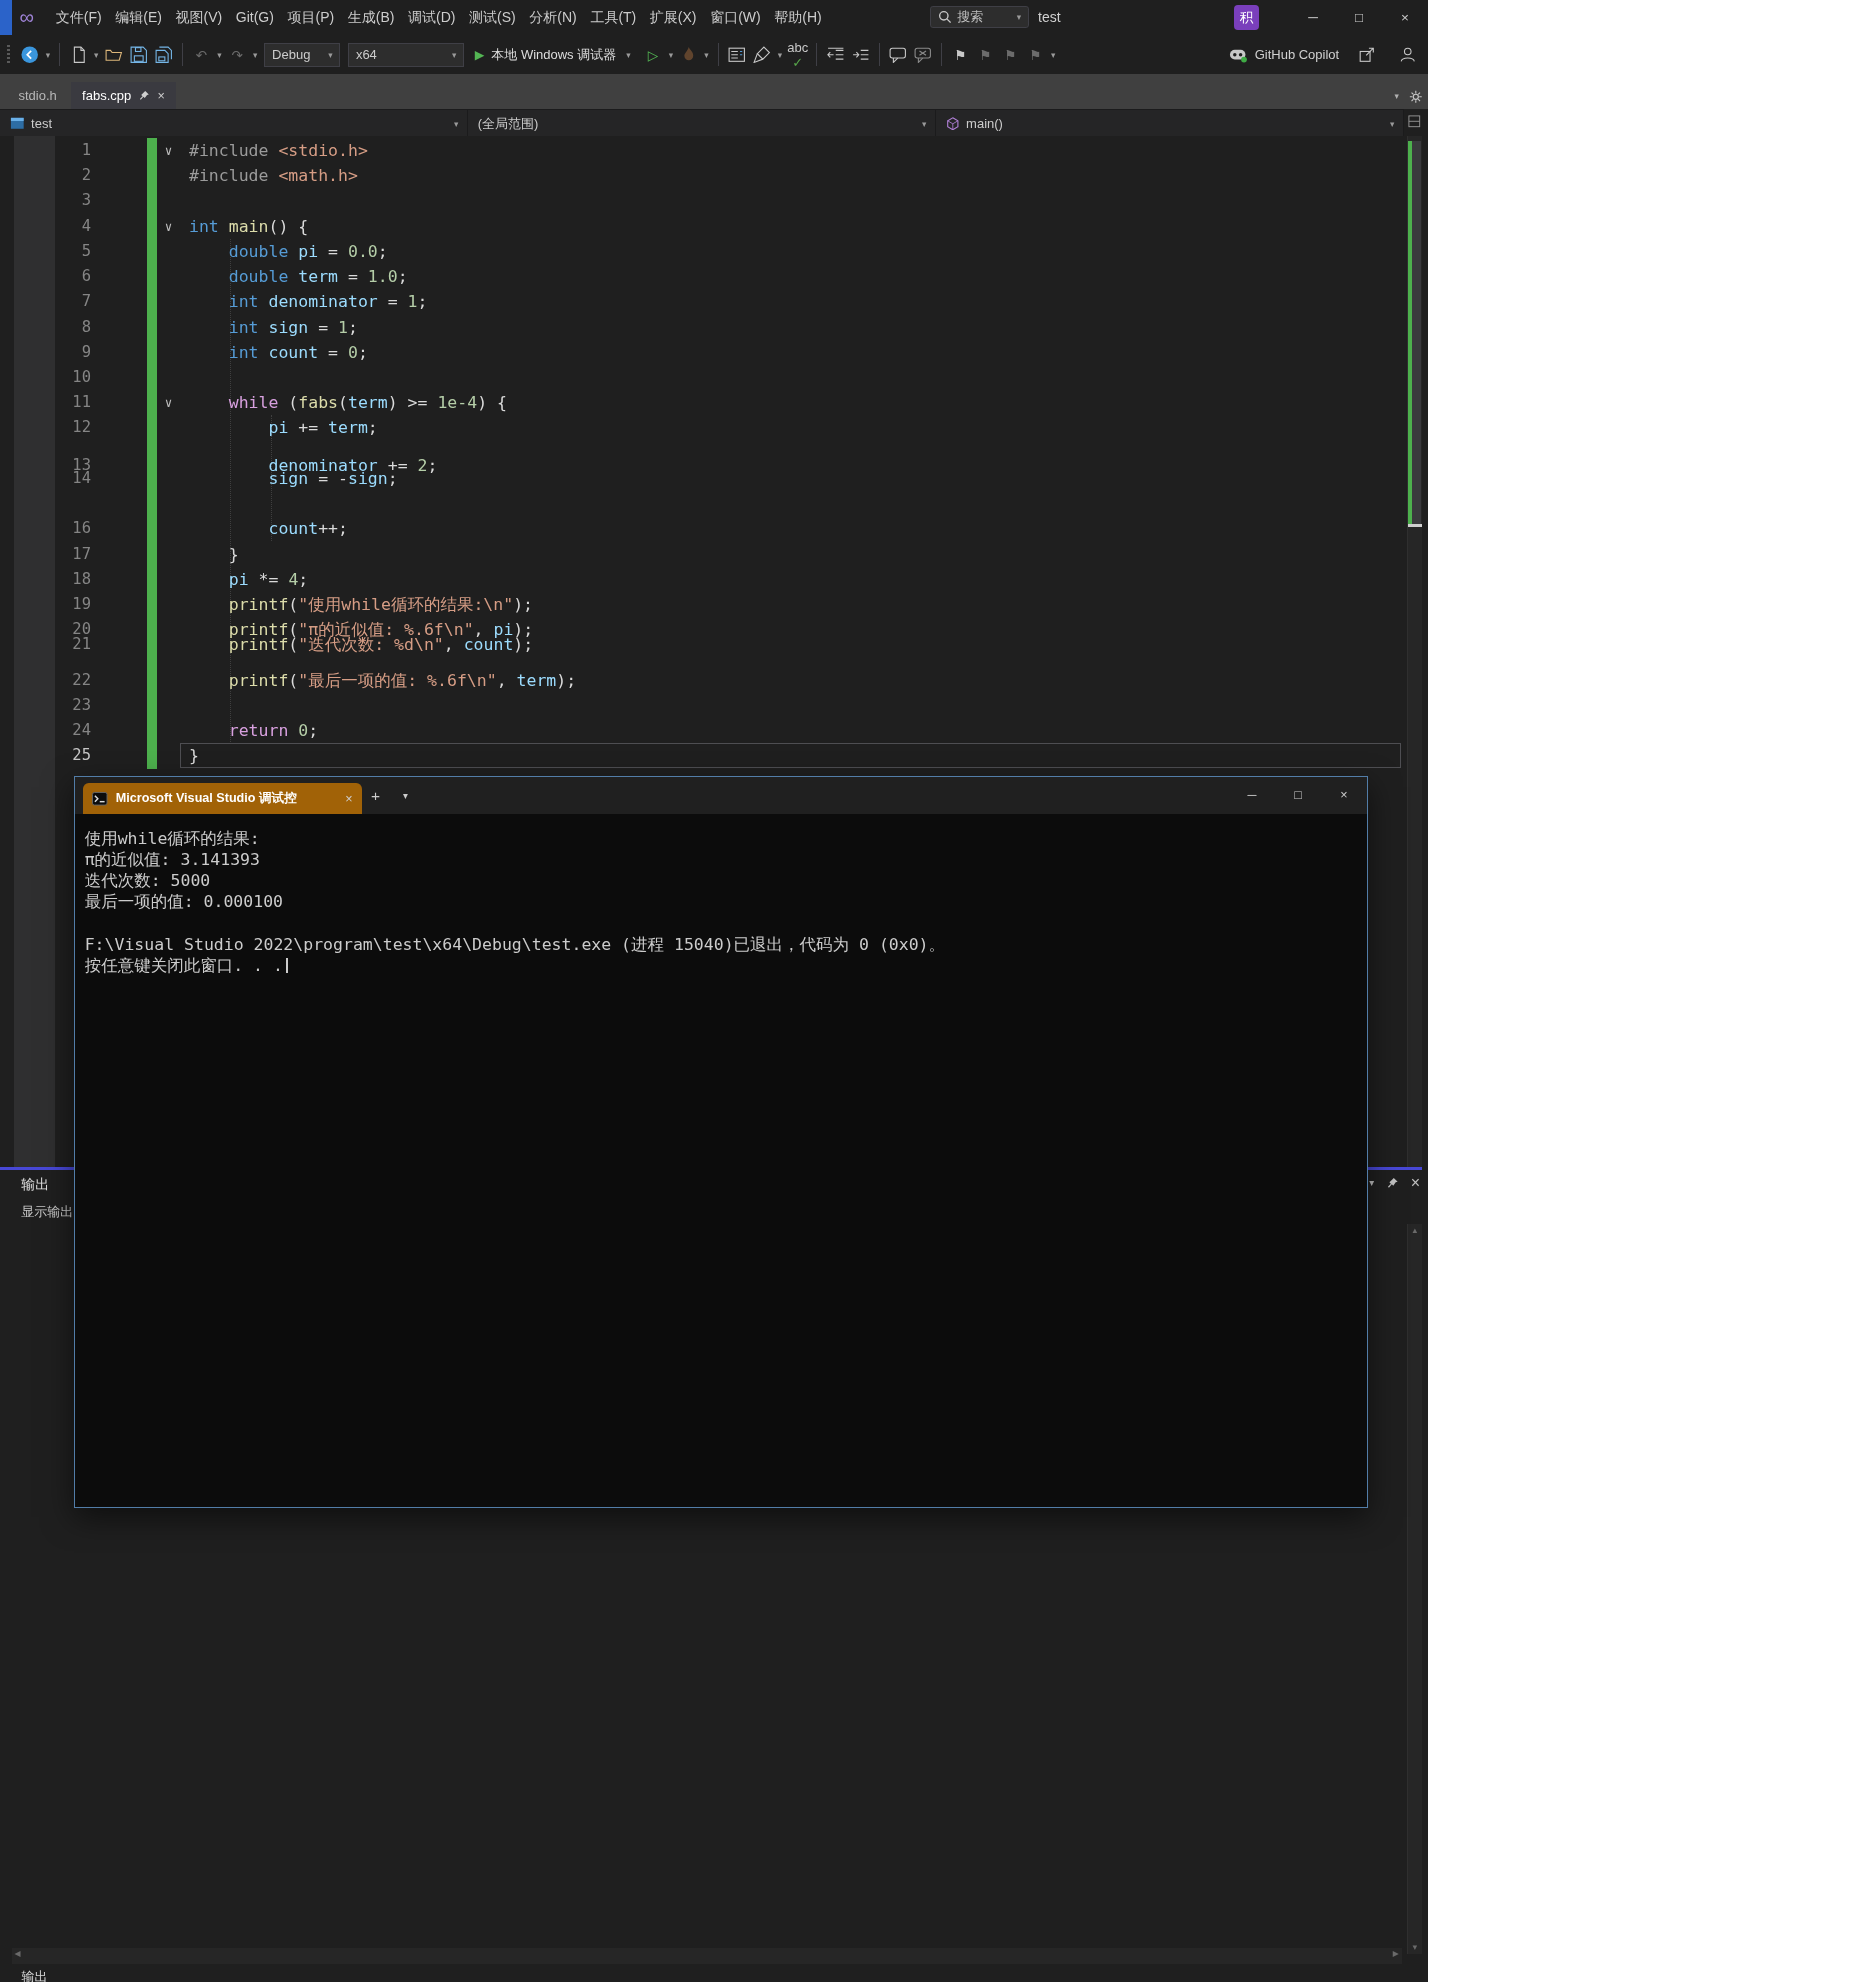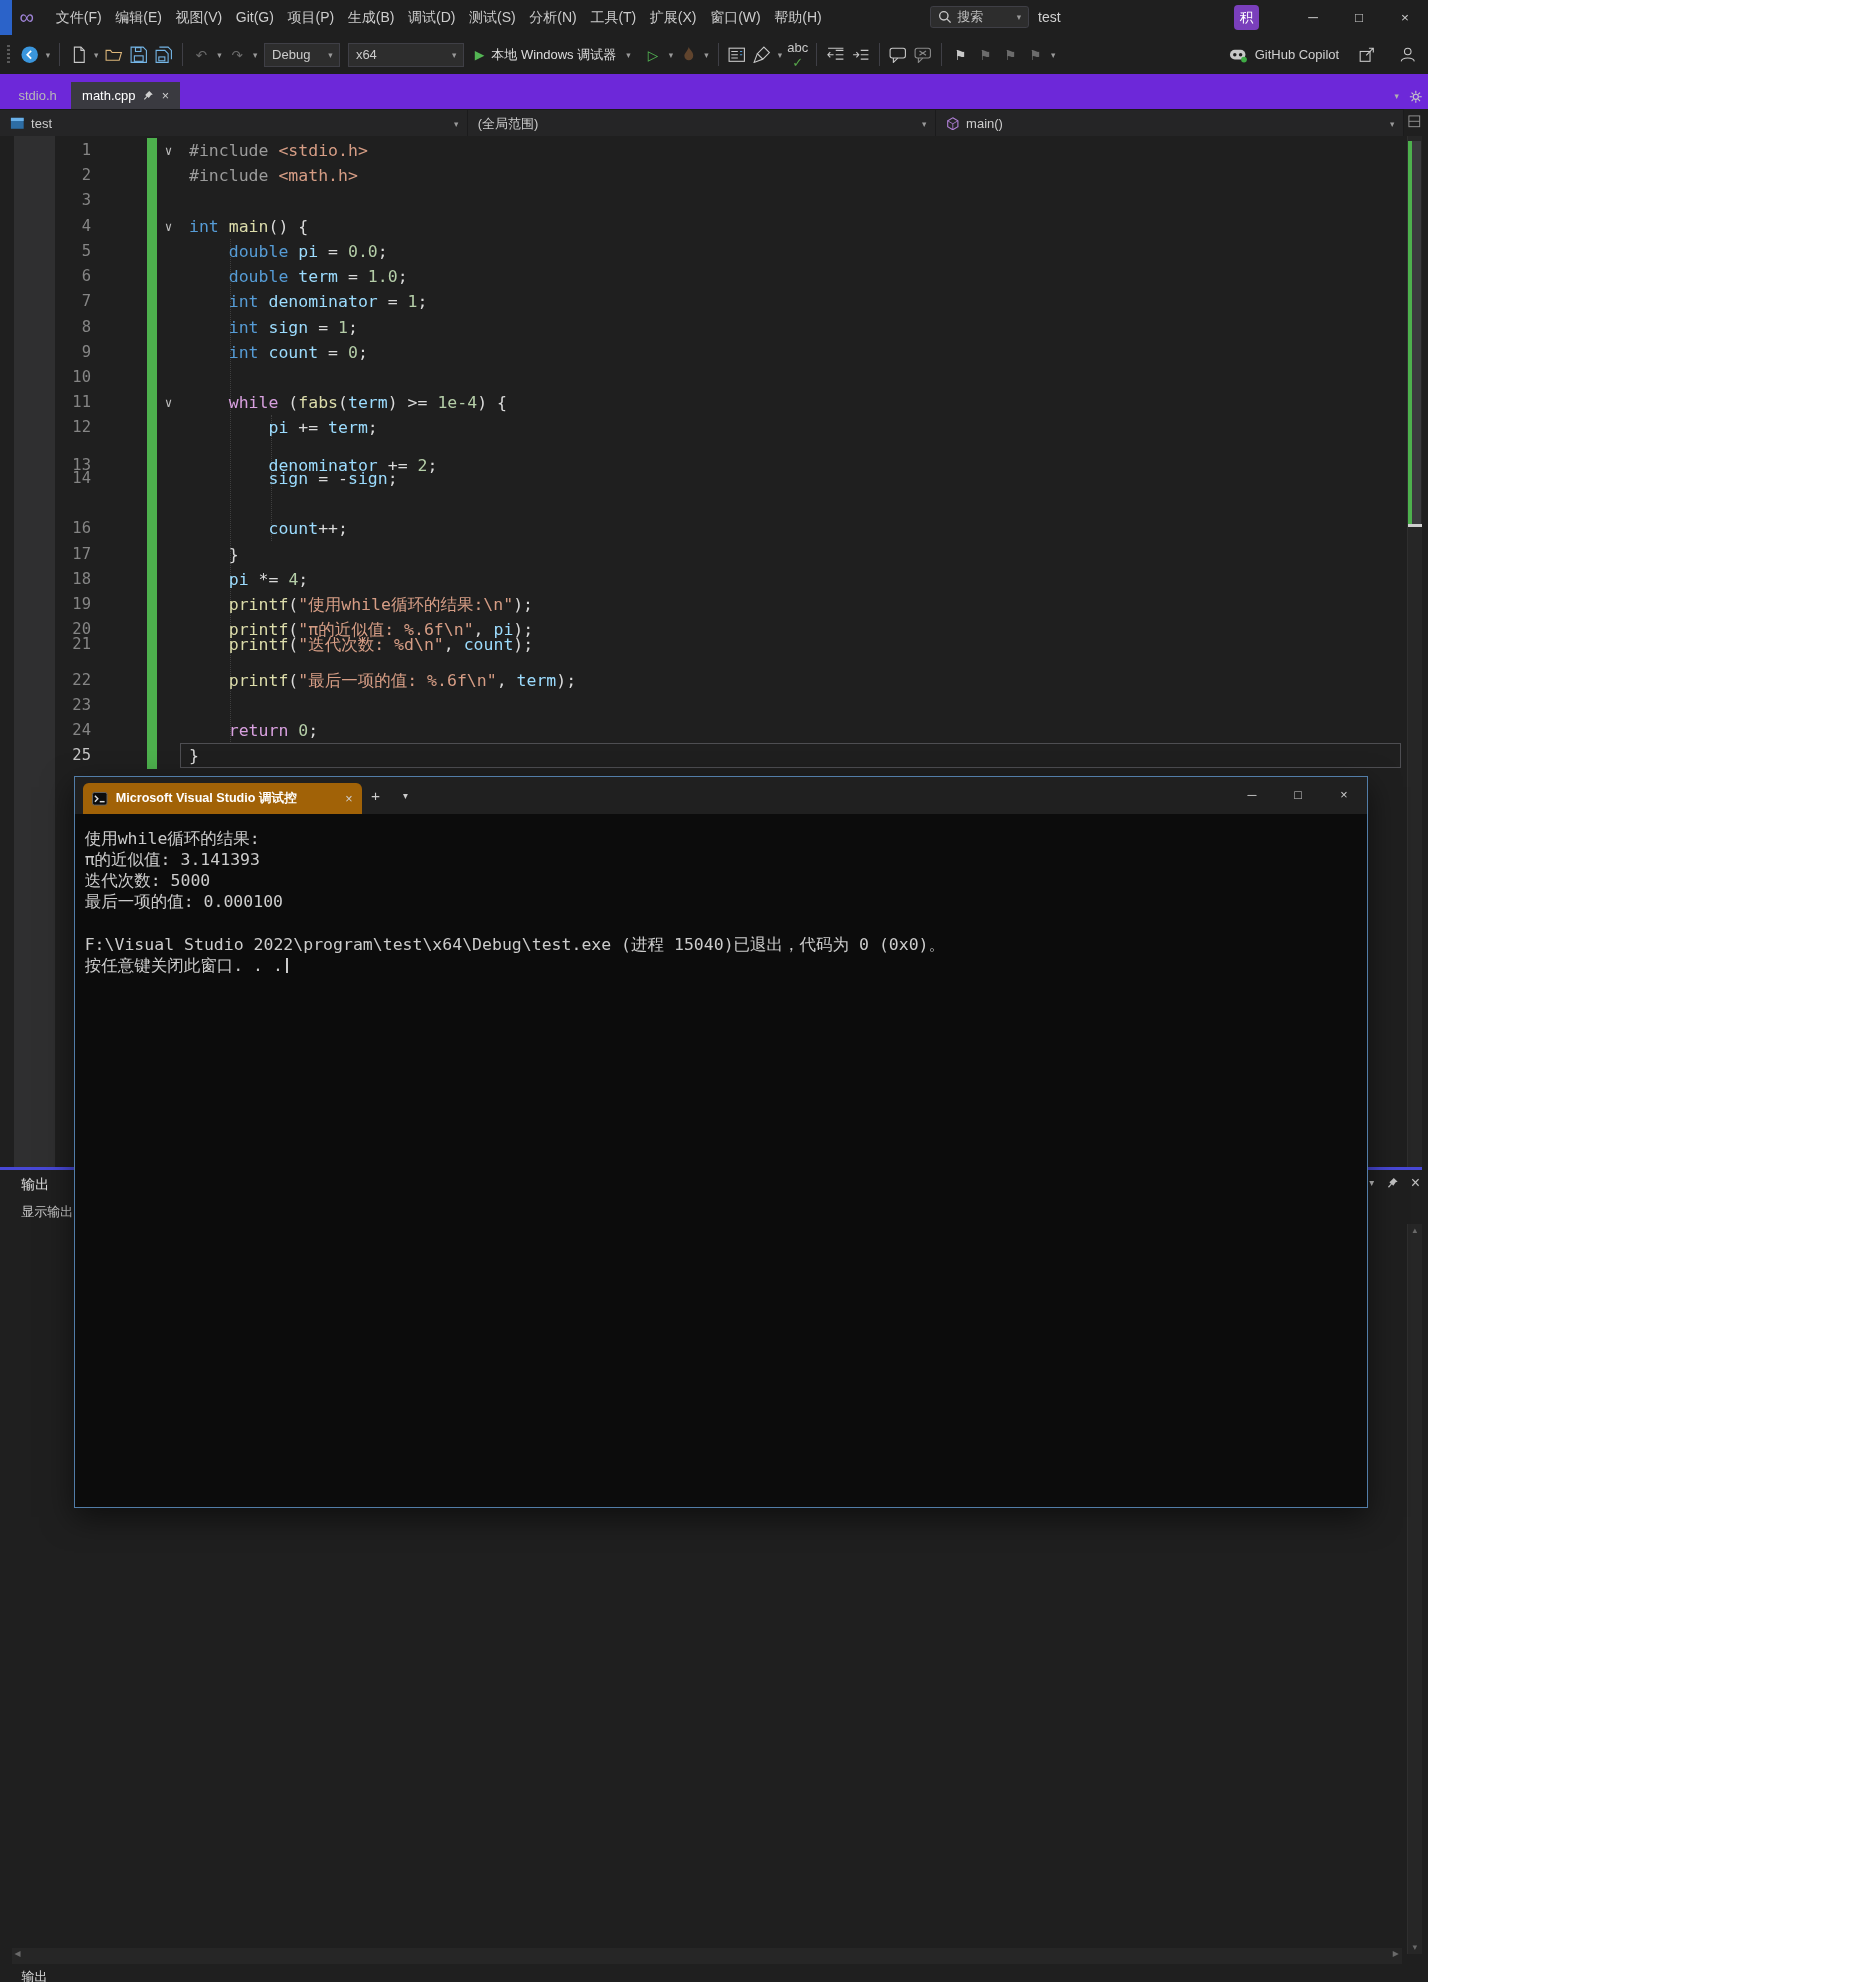--- a/index.html
+++ b/index.html
@@ -30,21 +30,21 @@
   .tb-combo{height:24px;background:#2d2d2d;border:1px solid #3f3f46;display:flex;align-items:center;justify-content:space-between;padding:0 6.8px;color:#cccccc;font-size:13px;box-sizing:border-box;flex:0 0 auto;margin:0 3.9px;}
   .tb-combo .crt{font-size:8.7px;color:#9a9a9a;margin-left:7.8px;}
   .run-btn{display:flex;align-items:center;gap:6.8px;padding:0 6.8px;height:27px;color:#dddddd;font-size:13px;flex:0 0 auto;white-space:nowrap;}
   .play{color:#53b553;font-size:12.6px;}
   .play-o{color:#53b553;font-size:13.6px;}
   .glyph-icon{font-size:13.6px;color:#c8c8c8;}
   .toolbar-right{position:absolute;right:7.8px;top:0;height:39px;display:flex;align-items:center;gap:15.5px;}
   .copilot{display:flex;align-items:center;gap:6.8px;font-size:13px;color:#d0d0d0;}
 
   
-  .tabstrip{position:absolute;left:0;top:74px;width:1428px;height:35px;background:#6d28d9;}
+  .tabstrip{position:absolute;left:0;top:74px;width:1428px;height:35px;background:#404040;}
   .tabs-host{position:absolute;left:7.8px;bottom:0;height:27px;display:flex;gap:3.9px;}
   .tab{height:27px;display:flex;align-items:center;gap:7.8px;padding:0 10.7px;font-size:13px;color:#b8b8b8;background:transparent;}
   .tab.active{background:#3a3a40;color:#ffffff;}
   .tab .x{font-size:12.6px;color:#cfcfcf;}
   .tabstrip-right{position:absolute;right:5.8px;bottom:5.8px;display:flex;align-items:center;gap:9.7px;color:#b0b0b0;}
   .tabstrip-right .crt{font-size:8.7px;}
 
   
   .navbar{position:absolute;left:0;top:109px;width:1404px;height:27px;background:#252526;display:flex;border-top:1px solid #1b1b1c;}
   .nav-combo{flex:1;position:relative;display:flex;align-items:center;gap:6.8px;padding:0 9.7px;font-size:13px;color:#cccccc;border-right:1px solid #1b1b1c;}
@@ -287,21 +287,21 @@
         </span>
     </div>
   </div>
 
   <div class="tabstrip">
     <div class="tabs-host">
         <div class="tab">
           <span>stdio.h</span>
         </div>
         <div class="tab active">
-          <span>math.cpp</span>
+          <span>fabs.cpp</span>
           <span>
             <svg width="10.7" height="10.7" viewBox="0 0 12 12">
               <path d="M7 1l4 4-2 .5L6.5 9 5 7.5 2 11 1 10l3-3L2.5 5.5 5 3z" fill="#cfcfcf"></path>
             </svg>
           </span>
           <span class="x">×</span>
         </div>
       </div>
     <div class="tabstrip-right">
       <span class="crt">▾</span>

